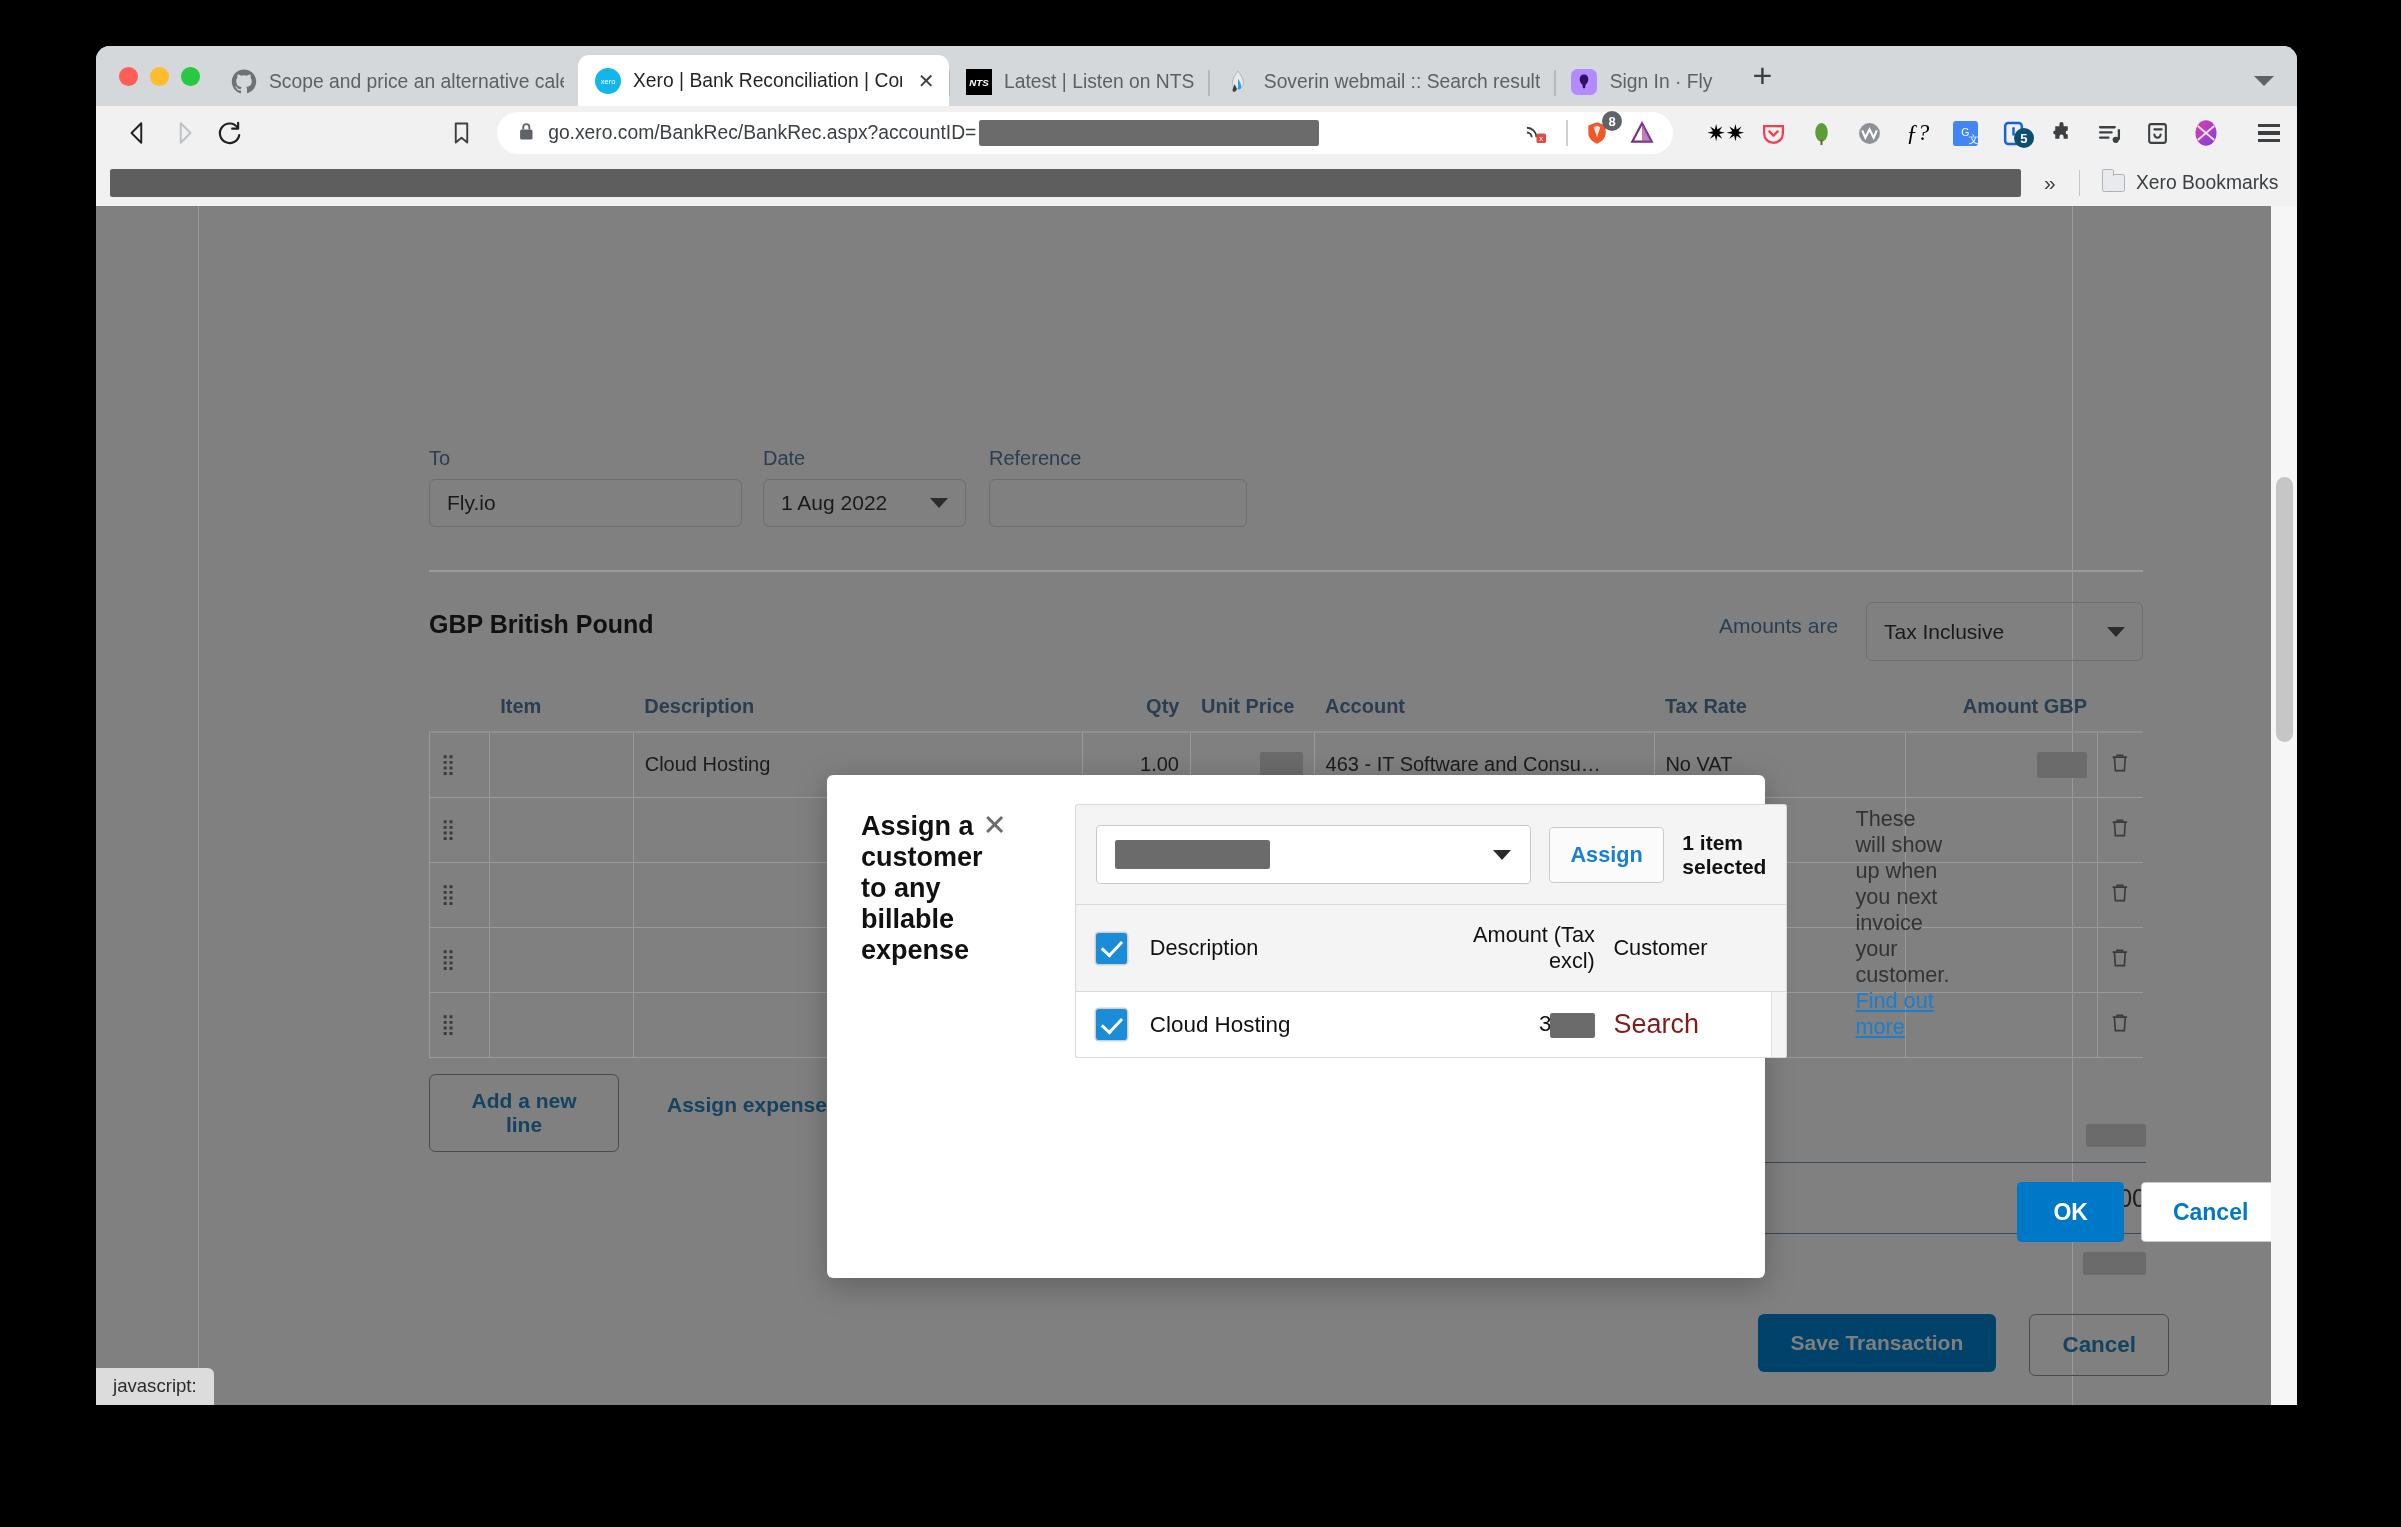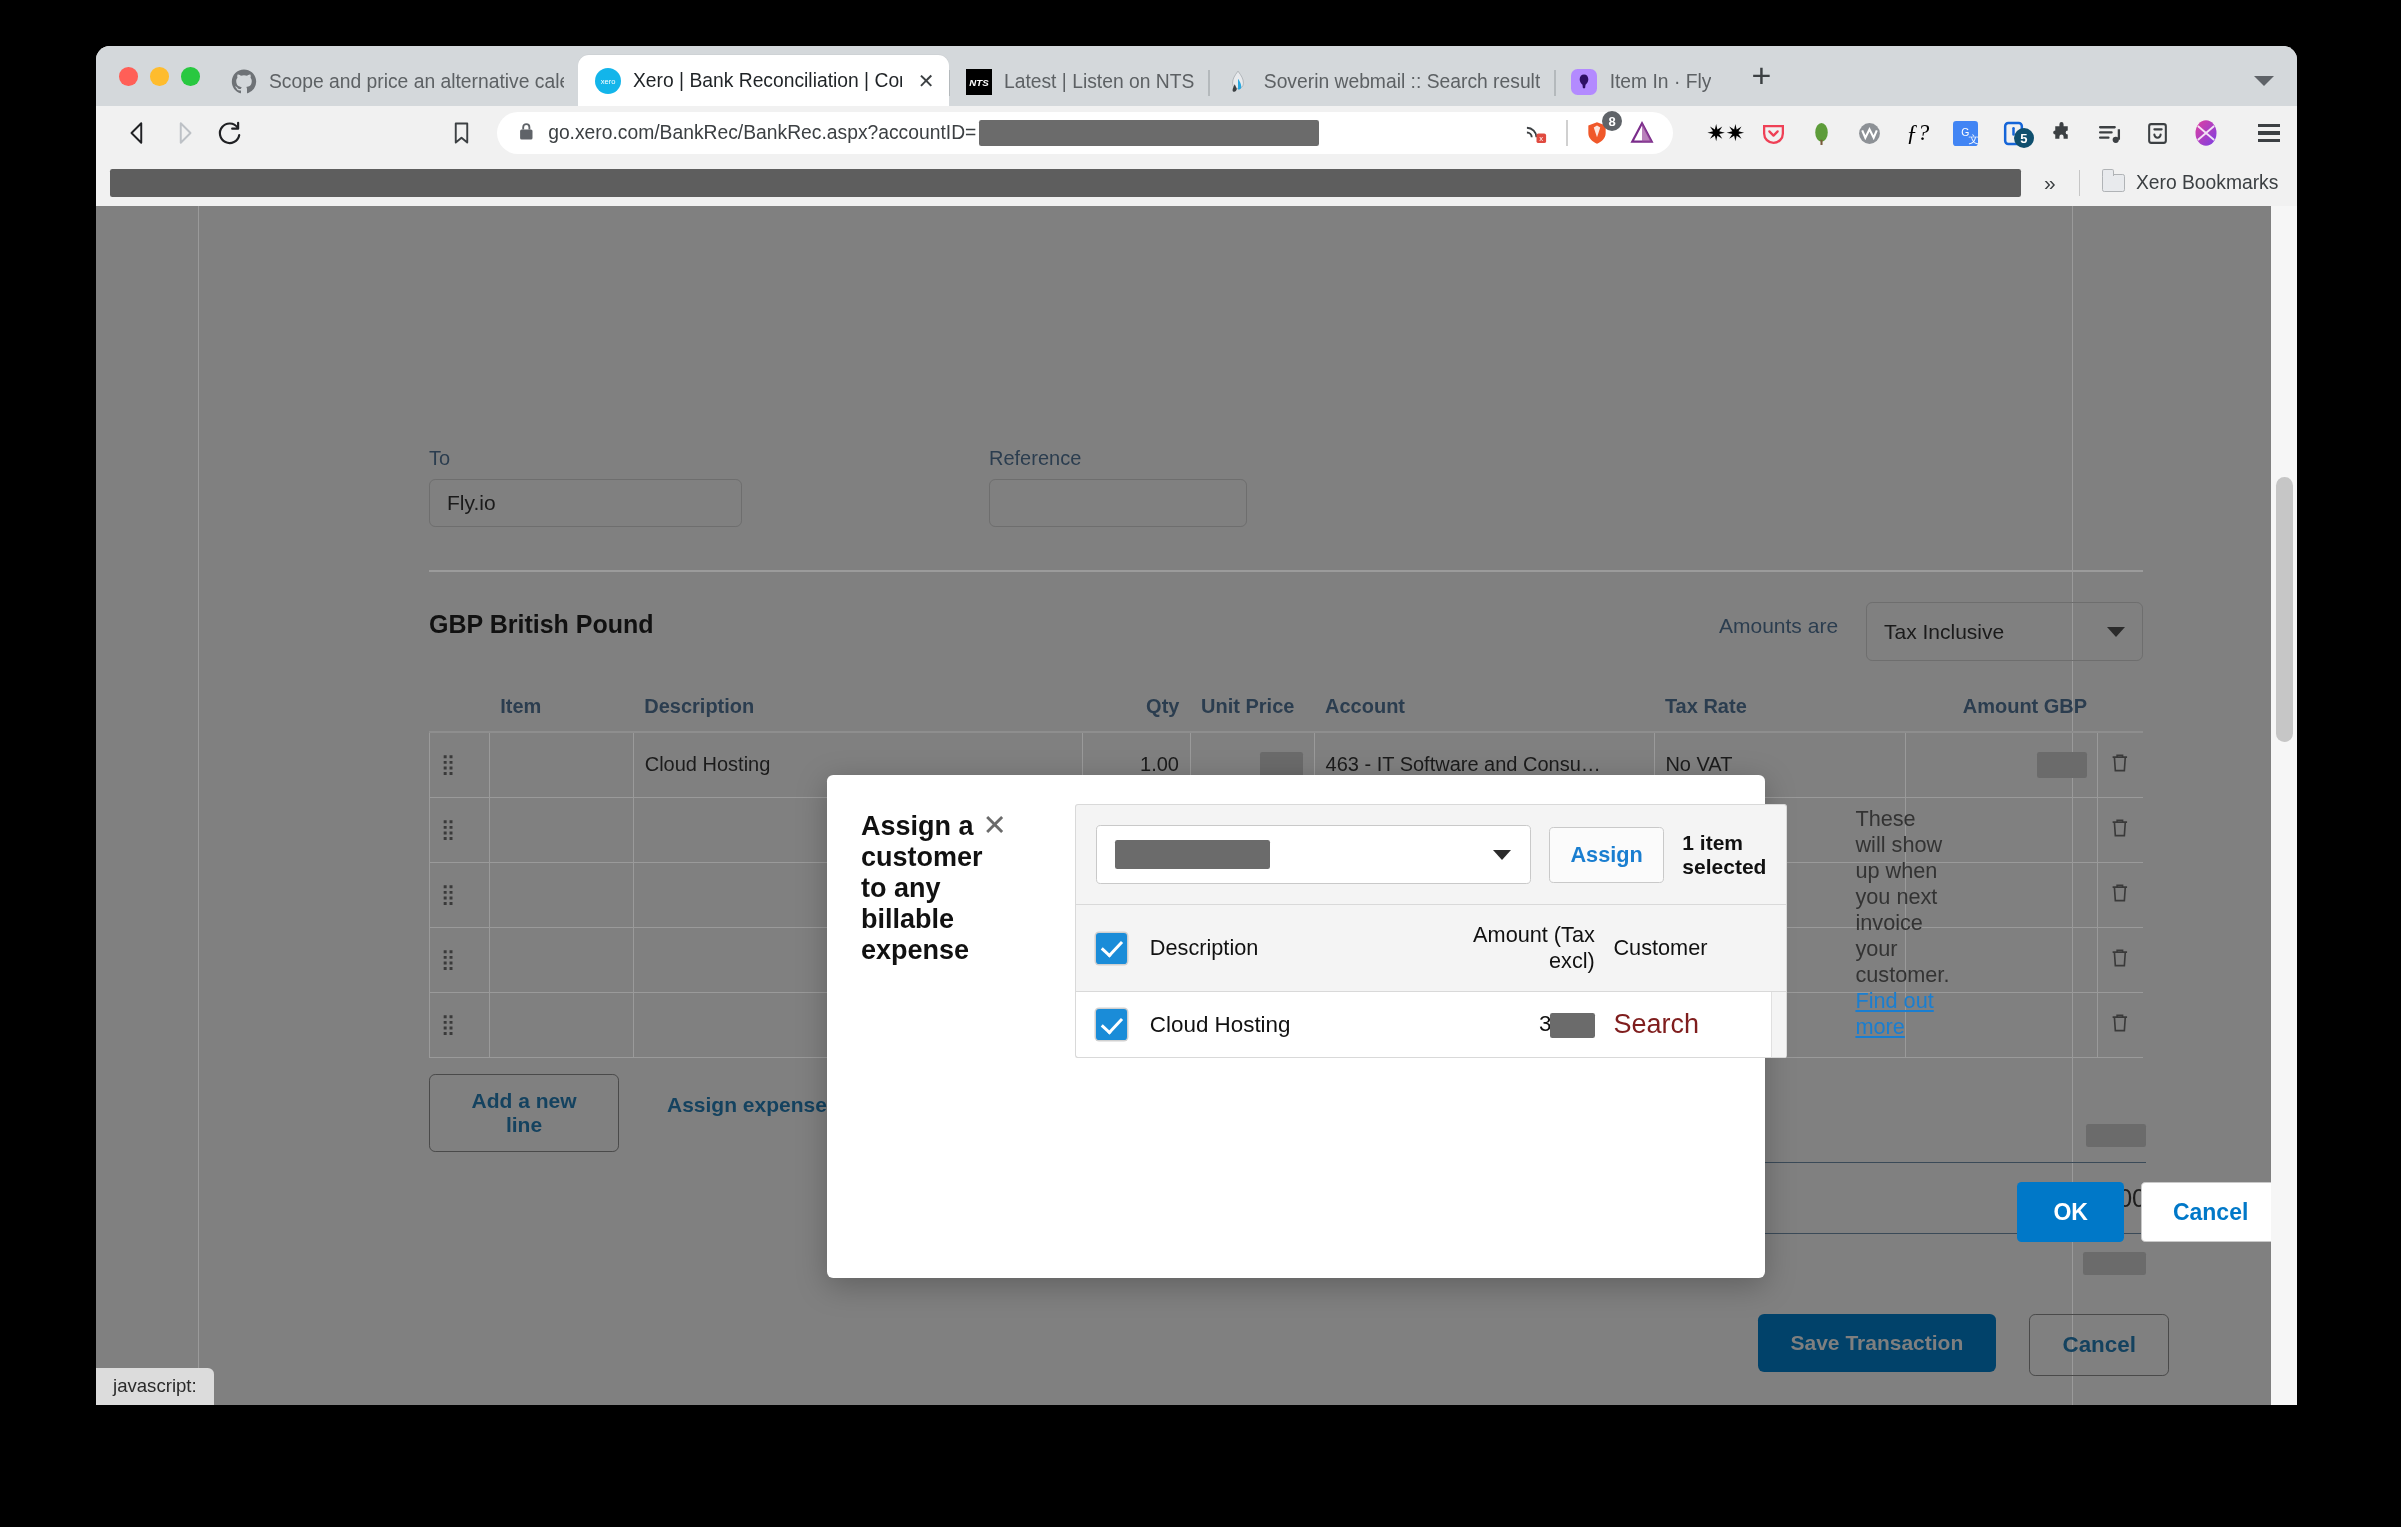--- a/index.html
+++ b/index.html
@@ -396,21 +396,21 @@
           <span class="tab-title">Soverin webmail :: Search result</span>
         </div>
 
         <div class="tab inactive sep">
           <span>
             <svg class="tab-ico" viewBox="0 0 24 24">
                 <rect width="24" height="24" rx="6" fill="#b38aff"></rect>
                 <path d="M12 5c2.4 0 4 1.9 4 4.4 0 2.3-1.3 4-2.6 5.2l-.4 3.1h-2l-.4-3.1C9.3 13.4 8 11.7 8 9.4 8 6.9 9.6 5 12 5z" fill="#2e1065"></path>
               </svg>
           </span>
-          <span class="tab-title">Item In · Fly</span>
+          <span class="tab-title">Sign In · Fly</span>
         </div>
 
         <div class="newtab">+</div>
       </div>
 
       <div class="tabstrip-right">
         <div class="chev-down"></div>
       </div>
     </div>
 
@@ -564,20 +564,27 @@
 
       <div class="page-inner">
 
         <div class="card-border"></div>
 
         <div style="position:absolute;left:333px;top:241px;width:313px">
           <div class="field-label">To</div>
           <div class="input-box">Fly.io</div>
         </div>
 
+        <div style="position:absolute;left:667px;top:241px;width:203px">
+          <div class="field-label">Date</div>
+          <div class="input-box">
+            <span>1 Aug 2022</span>
+            <span class="sel-caret"></span>
+          </div>
+        </div>
 
         <div style="position:absolute;left:893px;top:241px;width:258px">
           <div class="field-label">Reference</div>
           <div class="input-box"></div>
         </div>
 
         <div class="divider" style="position:absolute;left:333px;top:364px;width:1714px"></div>
 
         <div style="position:absolute;left:333px;top:404px" class="section-title">GBP British Pound</div>
 

